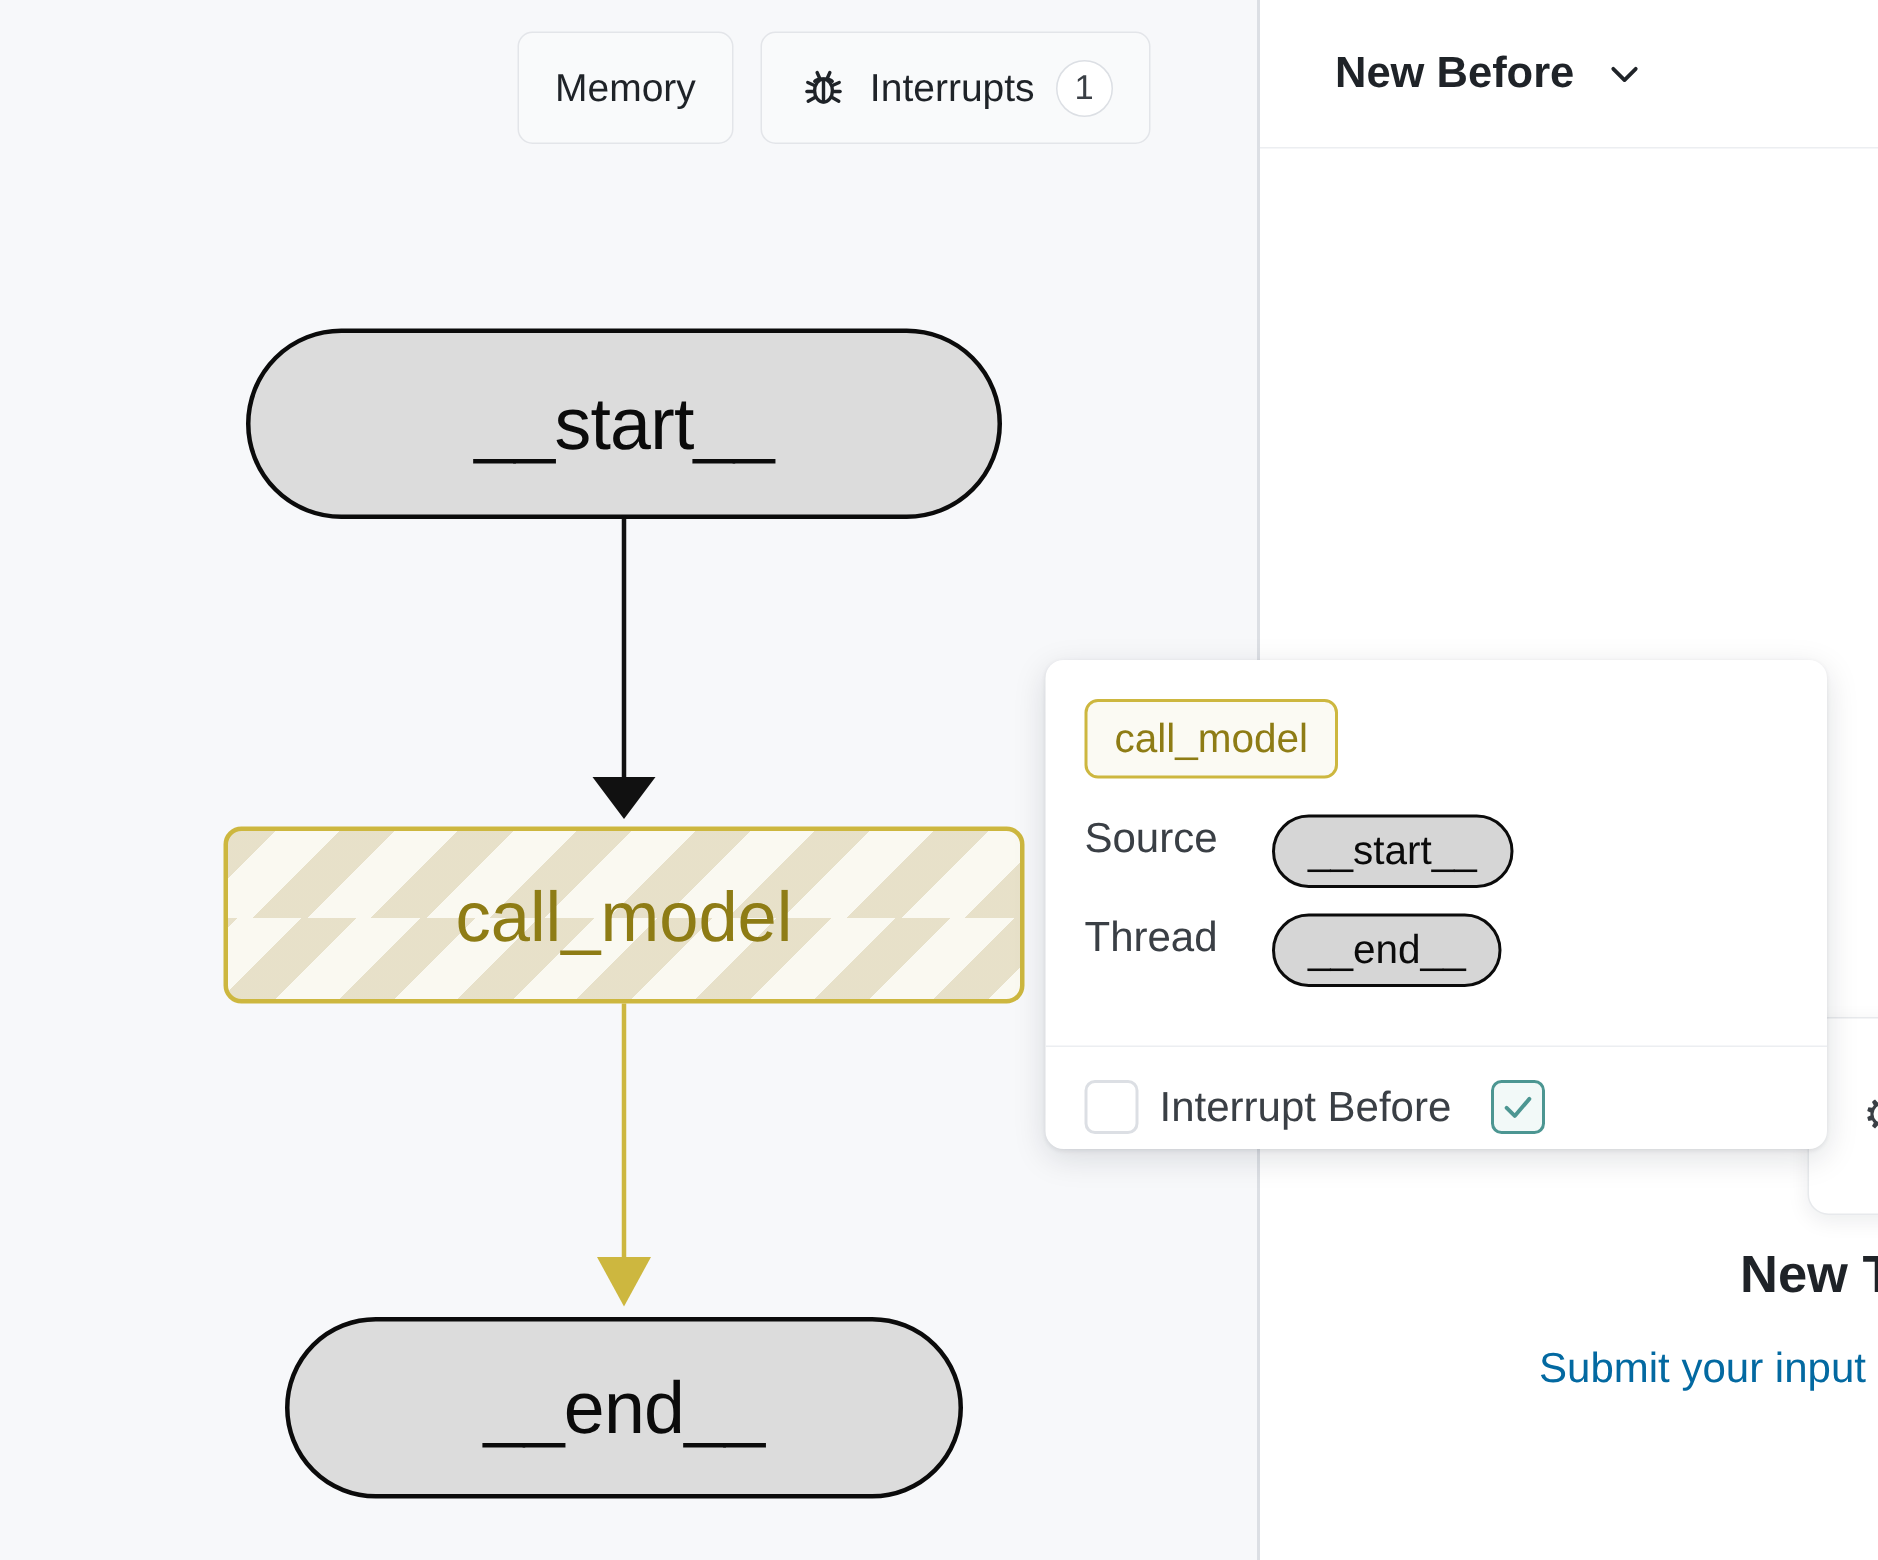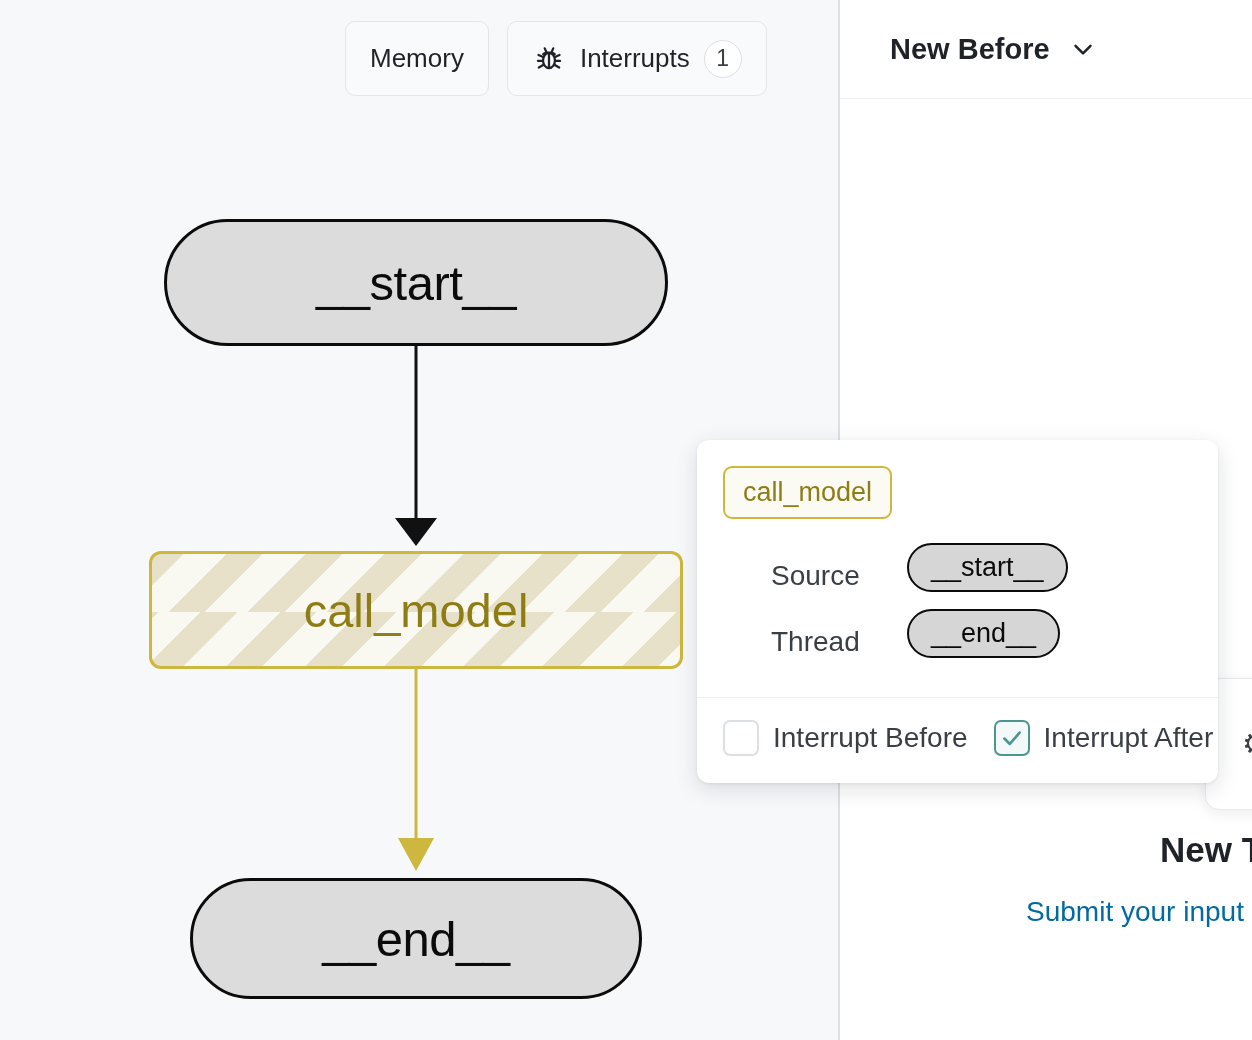--- a/index.html
+++ b/index.html
@@ -134,24 +134,23 @@
     padding: 9px 18px;
     border: 2px solid #cdb73f;
     border-radius: 9px;
     background: #fbfaf3;
     color: #8e7c15;
     font-size: 27px;
     margin-bottom: 24px;
   }
   .kv-row {
     display: flex;
-    align-items: flex-end;
-    gap: 28px;
+    align-items: flex-start;
+    gap: 17px;
     margin-bottom: 17px;
-    margin-left: 48px;
   }
   .kv-label {
     width: 108px;
     font-size: 28px;
     color: #3a3f45;
   }
   .kv-chip {
     box-sizing: border-box;
     display: inline-flex;
     align-items: center;
@@ -160,21 +159,21 @@
     height: 49px;
     padding: 0 22px;
     background: #d6d6d6;
     border: 2px solid #0b0b0b;
     border-radius: 999px;
     color: #0b0b0b;
     font-size: 27px;
   }
   .popover-footer {
     border-top: 1px solid #eceef1;
-    padding: 22px 26px 27px 26px;
+    padding: 22px 26px 10px 26px;
     display: flex;
     align-items: center;
     gap: 26px;
   }
   .check-item {
     display: flex;
     align-items: center;
     gap: 14px;
     cursor: pointer;
   }
@@ -348,18 +347,17 @@
       <div class="check-item">
         <span class="checkbox"></span>
         <span class="check-label">Interrupt Before</span>
       </div>
       <div class="check-item">
         <span class="checkbox checked">
           <svg viewBox="0 0 24 24" width="26" height="26" fill="none" stroke="#4c9692" stroke-width="2.4" stroke-linecap="round" stroke-linejoin="round">
             <polyline points="5,12.5 10,17.5 19,7"></polyline>
           </svg>
         </span>
-        <span class="check-label">Interrupt After</span>
       </div>
     </div>
   </div>
 
 </div>
 
 </body></html>

